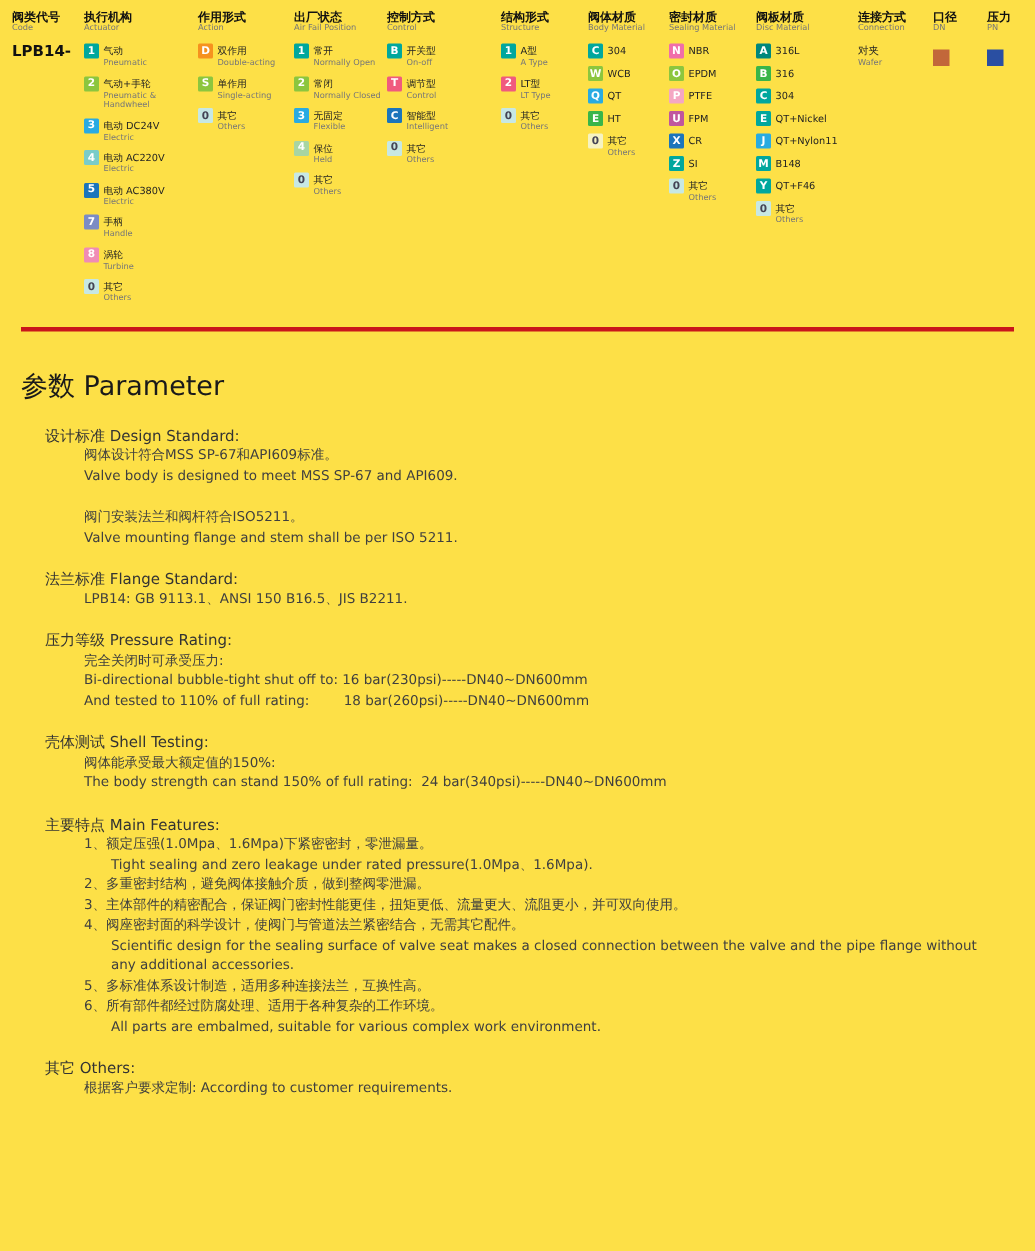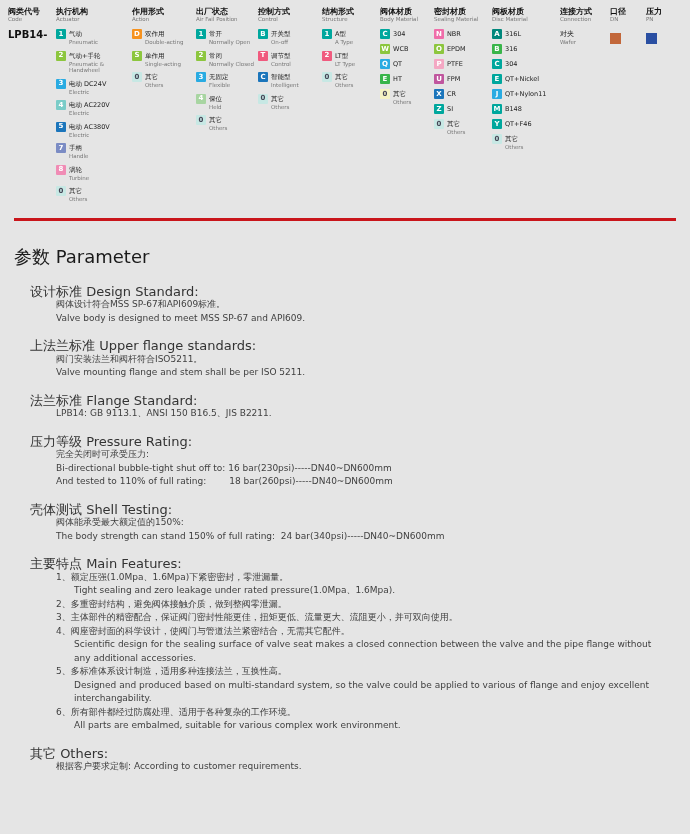--- a/index.html
+++ b/index.html
@@ -1,17 +1,17 @@
 <!DOCTYPE html>
 <html><head>
 <meta charset="utf-8">
 <style>
   html,body{margin:0;padding:0;background:#fff;}
   .page{
-    width:690px;height:834px;background:#e5e5e5;position:relative;overflow:hidden;
+    width:690px;height:834px;background:#fde047;position:relative;overflow:hidden;
     font-family:"DejaVu Sans","Liberation Sans",sans-serif;color:#222;
   }
   
   .code-table{display:flex;align-items:flex-start;padding:7px 0 0 8px;}
   .col{flex:0 0 auto;padding-right:2px;box-sizing:border-box;}
   .col-header{margin-bottom:4px;min-height:18px;}
   .col-header .hzh{font-size:8px;font-weight:bold;color:#111;line-height:9px;white-space:nowrap;}
   .col-header .hen{font-size:5.5px;color:#777;line-height:6.5px;}
   .item{margin:0 0 5px 0;}
   .item .row{display:flex;align-items:center;gap:3px;}
@@ -26,21 +26,21 @@
   .code-text{font-size:10px;font-weight:bold;color:#111;margin-top:3px;}
   .conn-zh{font-size:7px;color:#222;margin-top:2px;}
   .conn-en{font-size:5.5px;color:#777;}
   .swatch{width:11px;height:11px;display:inline-block;margin-top:3px;}
   
   .red-divider{border:none;height:3px;background:#c9151b;margin:10px 14px 0 14px;}
   
   .param-title{font-size:18px;font-weight:normal;color:#1a1a1a;margin:24px 0 16px 14px;}
   .param-sections{margin:0 20px 0 30px;width:640px;}
   .section{margin-bottom:14px;}
-  .section-heading{font-size:13px;color:#333;line-height:13.5px;}
+  .section-heading{font-size:10px;color:#333;line-height:13.5px;}
   .section-line{
     font-size:9px;color:#3f3f3f;line-height:13.5px;margin-left:26px;
     white-space:pre-wrap;max-width:600px;
   }
   .section-line.indent1{margin-left:44px;max-width:585px;}
 </style>
 </head>
 <body>
 
 <div class="page">
@@ -211,21 +211,21 @@
           <div class="ien">Intelligent</div>
         </div>
         <div class="item">
           <div class="row">
             <span class="box dark" style="background: rgb(199, 232, 228);">0</span>
             <span class="izh">其它</span>
           </div>
           <div class="ien">Others</div>
         </div>
       </div>
-      <div class="col" style="width: 58px;">
+      <div class="col" style="width: 58px; margin-left: 12px;">
         <div class="col-header">
           <div class="hzh">结构形式</div>
           <div class="hen">Structure</div>
         </div>
         <div class="item">
           <div class="row">
             <span class="box" style="background: rgb(0, 167, 157);">1</span>
             <span class="izh">A型</span>
           </div>
           <div class="ien">A Type</div>
@@ -413,21 +413,20 @@
     </div>
   <hr class="red-divider" style="background: rgb(201, 21, 27);">
   <h1 class="param-title">参数 Parameter</h1>
   <div class="param-sections" id="paramSections">
       <div class="section">
         <div class="section-heading">设计标准 Design Standard:</div>
         <div class="section-line">阀体设计符合MSS SP-67和API609标准。</div>
         <div class="section-line">Valve body is designed to meet MSS SP-67 and API609.</div>
       </div>
       <div class="section">
-        <div class="section-heading">上法兰标准 Upper flange standards:</div>
         <div class="section-line">阀门安装法兰和阀杆符合ISO5211。</div>
         <div class="section-line">Valve mounting flange and stem shall be per ISO 5211.</div>
       </div>
       <div class="section">
         <div class="section-heading">法兰标准 Flange Standard:</div>
         <div class="section-line">LPB14: GB 9113.1、ANSI 150 B16.5、JIS B2211.</div>
       </div>
       <div class="section">
         <div class="section-heading">压力等级 Pressure Rating:</div>
         <div class="section-line">完全关闭时可承受压力:</div>
@@ -441,21 +440,20 @@
       </div>
       <div class="section">
         <div class="section-heading">主要特点 Main Features:</div>
         <div class="section-line">1、额定压强(1.0Mpa、1.6Mpa)下紧密密封，零泄漏量。</div>
         <div class="section-line indent1">Tight sealing and zero leakage under rated pressure(1.0Mpa、1.6Mpa).</div>
         <div class="section-line">2、多重密封结构，避免阀体接触介质，做到整阀零泄漏。</div>
         <div class="section-line">3、主体部件的精密配合，保证阀门密封性能更佳，扭矩更低、流量更大、流阻更小，并可双向使用。</div>
         <div class="section-line">4、阀座密封面的科学设计，使阀门与管道法兰紧密结合，无需其它配件。</div>
         <div class="section-line indent1">Scientific design for the sealing surface of valve seat makes a closed connection between the valve and the pipe flange without any additional accessories.</div>
         <div class="section-line">5、多标准体系设计制造，适用多种连接法兰，互换性高。</div>
-        <div class="section-line indent1">Designed and produced based on multi-standard system, so the valve could be applied to various of flange and enjoy excellent interchangability.</div>
         <div class="section-line">6、所有部件都经过防腐处理、适用于各种复杂的工作环境。</div>
         <div class="section-line indent1">All parts are embalmed, suitable for various complex work environment.</div>
       </div>
       <div class="section">
         <div class="section-heading">其它 Others:</div>
         <div class="section-line">根据客户要求定制: According to customer requirements.</div>
       </div>
     </div>
 </div>
 

